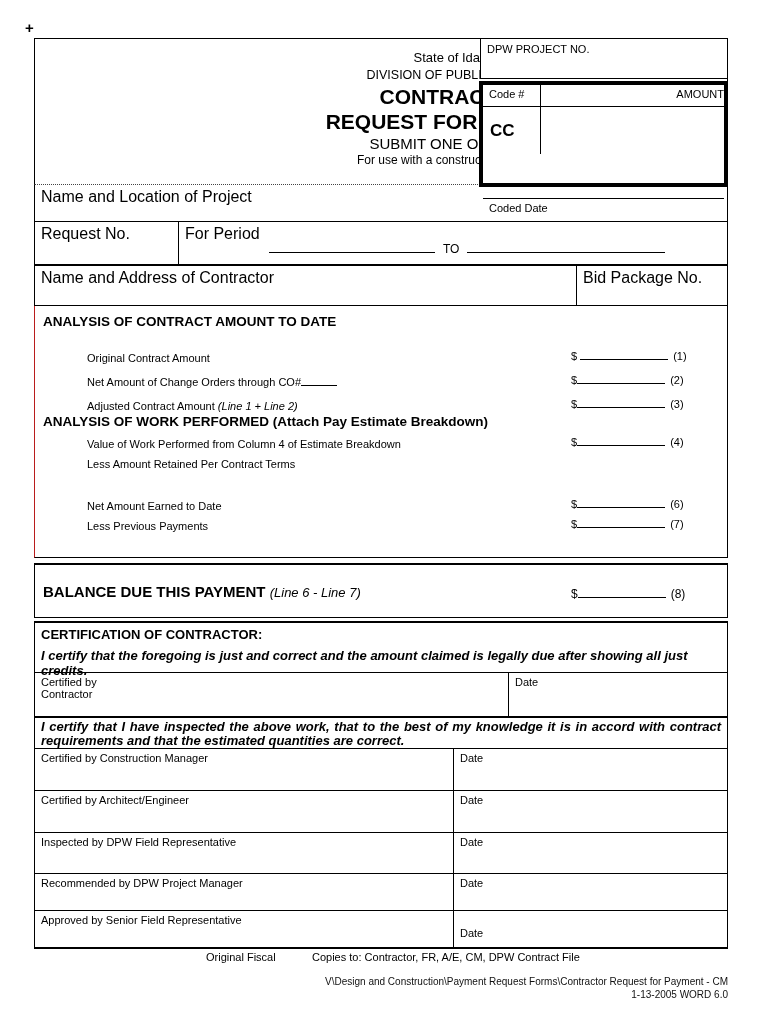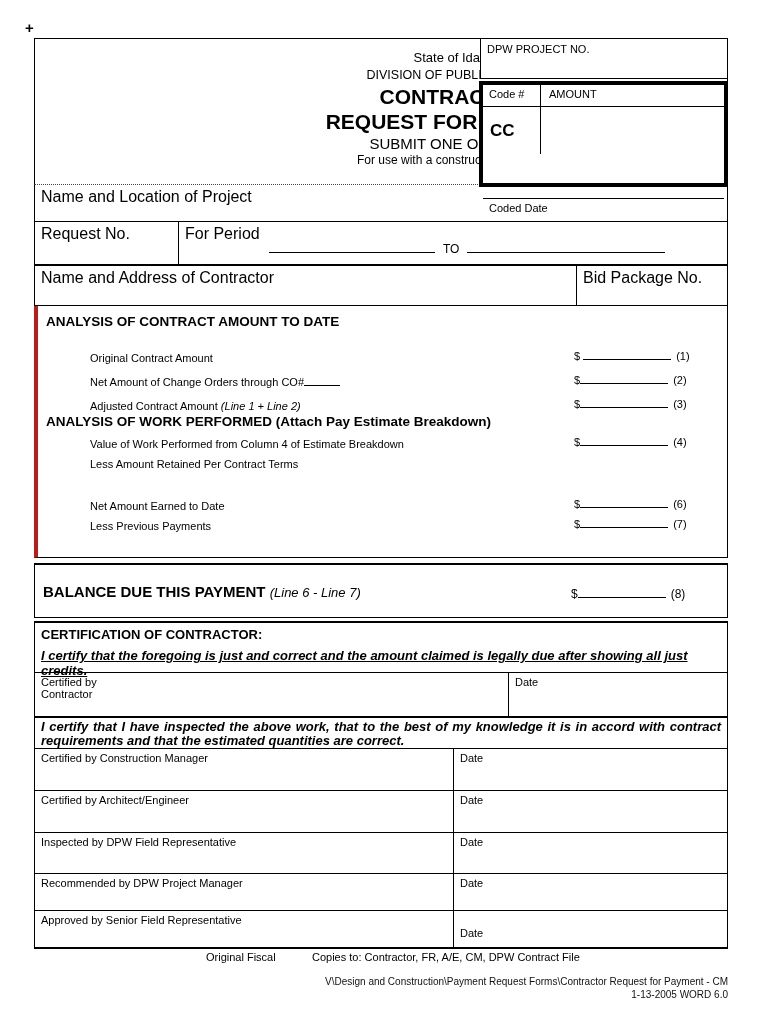--- a/index.html
+++ b/index.html
@@ -19,21 +19,21 @@
   .t-div    { font-size:12.5px; line-height:17px; }
   .t-main   { font-size:21px; font-weight:bold; line-height:25px; }
   .t-submit { font-size:15px; line-height:19px; }
   .t-note   { font-size:12px; line-height:15px; }
   .dpw-box { position:absolute; top:-1px; right:-1px; width:248px; height:41px;
              border:1px solid #000; font-size:11px; padding:4px 6px; background:#fff; }
   .code-box { position:absolute; top:42px; right:-1px; width:249px; height:106px;
               border:4px solid #000; background:#fff; }
   .cb-row1 { display:flex; height:22px; border-bottom:1px solid #000; font-size:11px; }
   .cb-code { width:58px; border-right:1px solid #000; padding:3px 0 0 6px; }
-  .cb-amount { flex:1; padding:3px 0 0 8px; }
+  .cb-amount { flex:1; padding:3px 0 0 8px;text-align:right; }
   .cb-row2 { display:flex; height:47px; }
   .cb-cc { width:58px; border-right:1px solid #000; font-size:17px; font-weight:bold; padding:14px 0 0 7px; }
   .cb-amt-field { flex:1; }
   .cb-row3 { height:29px; border-top:1px solid #000; font-size:11px; padding:3px 0 0 6px;margin-top:44px; }
 
   
   .row { position:relative; border-left:1px solid #000; border-right:1px solid #000; border-bottom:1px solid #000; }
   .lbl { font-size:16px; }
   .r-project { height:37px; padding:3px 6px; }
   .r-contractor { height:40px; display:flex; }
@@ -41,21 +41,21 @@
   .cell-bid { width:150px; padding:3px 6px; }
   .r-request { height:44px; display:flex; border-bottom:2px solid #000; }
   .cell-reqno { width:144px; padding:3px 6px; border-right:1px solid #000; }
   .cell-period { flex:1; position:relative; padding:3px 6px; }
   .period-line { position:absolute; left:90px; bottom:8px; font-size:12px; white-space:nowrap; }
   .uline { display:inline-block; border-bottom:1px solid #000; height:10px; vertical-align:baseline; }
   .w166 { width:166px; } .w198 { width:198px; } .w88 { width:88px; } .w78 { width:78px; } .w36 { width:36px; }
   .to { margin:0 8px; }
 
   
-  .sec-analysis { position:relative; height:252px; border-left:4px solid #b91c1c; border-right:1px solid #000; border-bottom:1px solid #000;padding-left:12px; }
+  .sec-analysis { position:relative; height:252px; border-left:1px solid #b91c1c; border-right:1px solid #000; border-bottom:1px solid #000;padding-left:12px; }
   .a-head { position:absolute; left:8px; font-size:13.5px; font-weight:bold; }
   .a-line { position:absolute; left:0; right:0; height:18px; font-size:11px; }
   .a-lbl { position:absolute; left:52px; top:2px; white-space:nowrap; }
   .a-lbl.indent { left:88px; font-style:italic; }
   .it { font-style:italic; }
   .amt { position:absolute; left:536px; top:0; font-size:11px; white-space:nowrap; }
   .amt .sp { margin-left:3px; }
   .amt .num { margin-left:5px; }
   .pct-line { position:absolute; left:330px; top:2px; }
   .pct { position:absolute; left:411px; top:2px; font-size:11px; }
@@ -64,21 +64,21 @@
   .gap5 { height:5px; } .gap3 { height:3px; }
   .sec-balance { position:relative; height:55px; border:1px solid #000; border-top:2px solid #000; }
   .b-head { position:absolute; left:8px; top:18px; font-size:15px; font-weight:bold; }
   .b-it { font-size:13px; font-weight:normal; font-style:italic; }
   .sec-balance .amt { top:22px; font-size:12px; }
 
   
   .sec-cert { position:relative; border:1px solid #000; border-top:2px solid #000; border-bottom:2px solid #000; }
   .c-row { position:relative; border-bottom:1px solid #000; }
   .c-head { font-size:13px; font-weight:bold; padding:4px 6px 0 6px; }
-  .c-stmt { font-size:13px; font-weight:bold; font-style:italic; padding:6px 6px 0 6px;text-decoration:underline; }
+  .c-stmt { font-size:13px; font-weight:bold; font-style:italic; padding:6px 6px 0 6px; }
   .rA { height:50px; }
   .rB { height:43px; border-bottom:none; }
   .rC { height:33px; border-top:2px solid #000; padding:2px 6px; }
   .rC .c-par { font-size:13px; font-weight:bold; font-style:italic; line-height:14px; text-align:justify; }
   .rD,.rE { height:42px; } .rF { height:41px; } .rG { height:37px; }
   .rH { height:36px; border-bottom:none; }
   .c-lbl { position:absolute; left:6px; top:3px; font-size:11px; }
   .vline { position:absolute; top:0; bottom:0; border-left:1px solid #000; }
   .d418 { left:418px; } .d473 { left:473px; }
   .date-lbl { position:absolute; top:3px; font-size:11px; }

